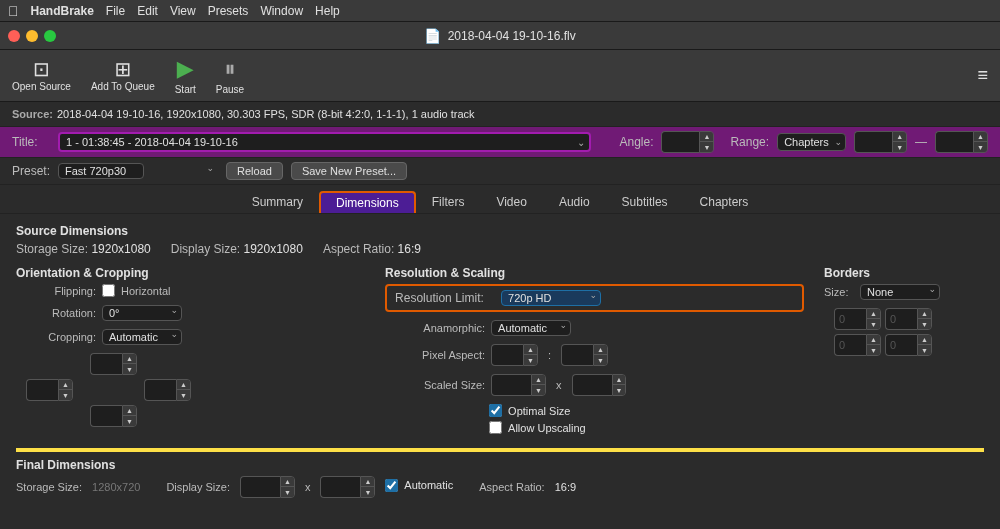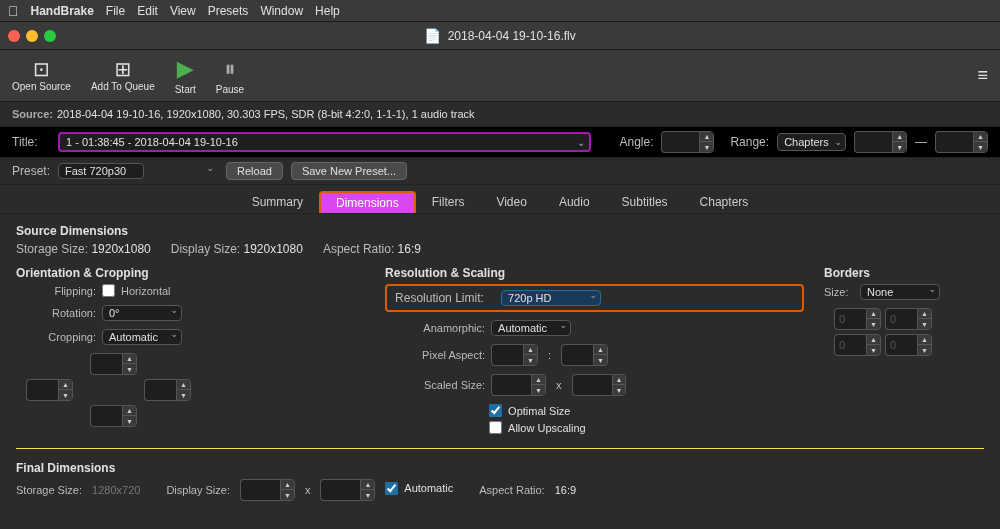--- a/index.html
+++ b/index.html
@@ -114,21 +114,21 @@
       font-size: 11px;
       border-bottom: 1px solid #222;
       display: flex;
       align-items: center;
     }
     .source-label { color: #aaa; font-weight: bold; }
     .source-value { color: #e0e0e0; margin-left: 4px; }
 
     
     .title-row {
-      background: #000000;
+      background: #701a75;
       padding: 4px 12px;
       display: flex;
       align-items: center;
       gap: 8px;
       border-bottom: 1px solid #222;
     }
     .row-label { color: #bbb; min-width: 38px; }
 
     
     .preset-row {
@@ -160,21 +160,21 @@
       border-bottom: 1px solid #222;
     }
     .tab {
       padding: 4px 16px;
       font-size: 12px;
       cursor: pointer;
       color: #ccc;
       border-radius: 4px 4px 0 0;
     }
     .tab.active {
-      background: #d946ef;
+      background: #4c1d95;
       color: #fff;
       border: 2px solid #e05a00;
       border-bottom: none;
       padding: 3px 15px;
     }
 
     
     .content {
       background: #2b2b2b;
       padding: 10px 16px;
@@ -260,22 +260,22 @@
     }
 
     
     .borders-section {
       min-width: 160px;
     }
 
     
     .final-dim {
       margin-top: 10px;
-      border-top: 1px solid #fde047;
-      padding-top: 12px;
+      border-top: 4px solid #fde047;
+      padding-top: 6px;
     }
     .final-row {
       display: flex;
       align-items: center;
       gap: 10px;
       font-size: 11px;
       color: #bbb;
     }
     .final-val { color: #777; }
 

